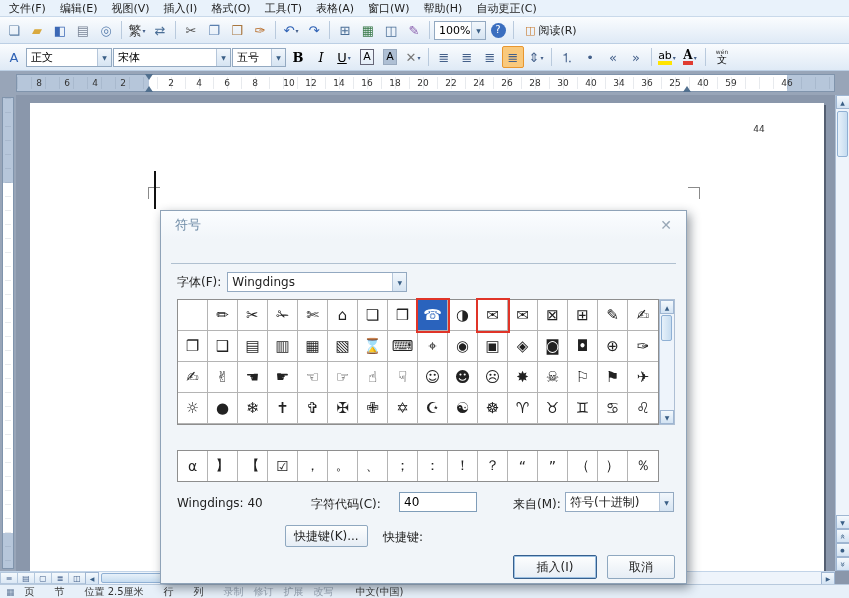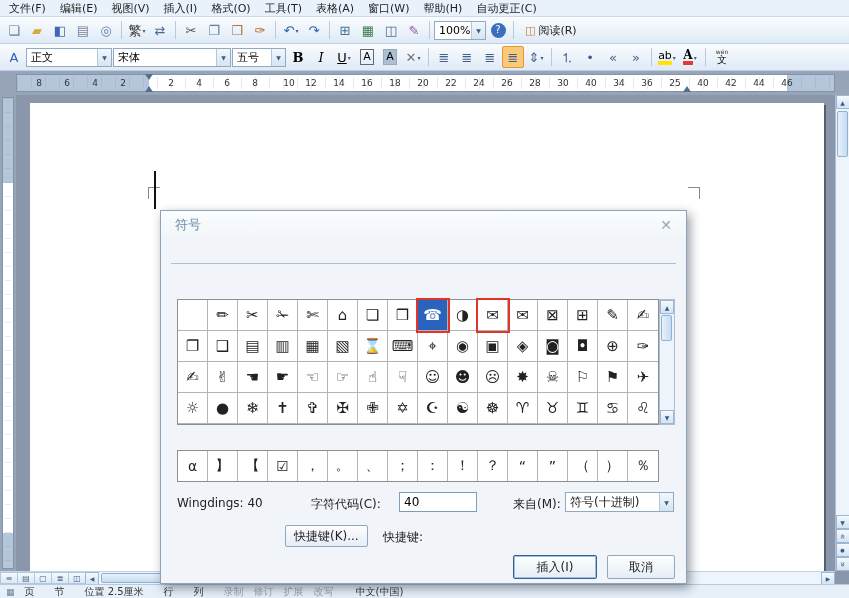--- a/index.html
+++ b/index.html
@@ -308,22 +308,22 @@
         <span class="rnum" style="left: 434px;">22</span>
         <span class="rnum" style="left: 462px;">24</span>
         <span class="rnum" style="left: 490px;">26</span>
         <span class="rnum" style="left: 518px;">28</span>
         <span class="rnum" style="left: 546px;">30</span>
         <span class="rnum" style="left: 574px;">40</span>
         <span class="rnum" style="left: 602px;">34</span>
         <span class="rnum" style="left: 630px;">36</span>
         <span class="rnum" style="left: 658px;">25</span>
         <span class="rnum" style="left: 686px;">40</span>
-        <span class="rnum" style="left: 714px;">42</span>
-        <span class="rnum" style="left: 742px;">44</span>
+        <span class="rnum" style="left: 714px;">59</span>
+        <span class="rnum" style="left: 742px; margin-top: 46px;">44</span>
         <span class="rnum" style="left: 770px;">46</span>
       </div>
   </div>
 
   <div class="vruler">
     <div class="vruler-bar">
       <div class="vr-white"></div>
     </div>
   </div>
 
@@ -391,20 +391,27 @@
       <span class="slang">中文(中国)</span>
     </div>
 
   <div class="dialog">
     <div class="dlg-title">
       <span>符号</span>
       <span class="dlg-close">✕</span>
     </div>
     <div class="tabline"></div>
 
+    <div class="font-row">
+      <label>字体(F):</label>
+      <div class="combo dlg-combo">
+        <span class="cval">Wingdings</span>
+        <span class="carrow">▼</span>
+      </div>
+    </div>
 
     <div class="symgrid" id="symgrid" style="position:absolute;">
         <div class="symrow">
           <div class="symcell"></div>
           <div class="symcell">✏</div>
           <div class="symcell">✂</div>
           <div class="symcell">✁</div>
           <div class="symcell">✄</div>
           <div class="symcell">⌂</div>
           <div class="symcell">❏</div>

